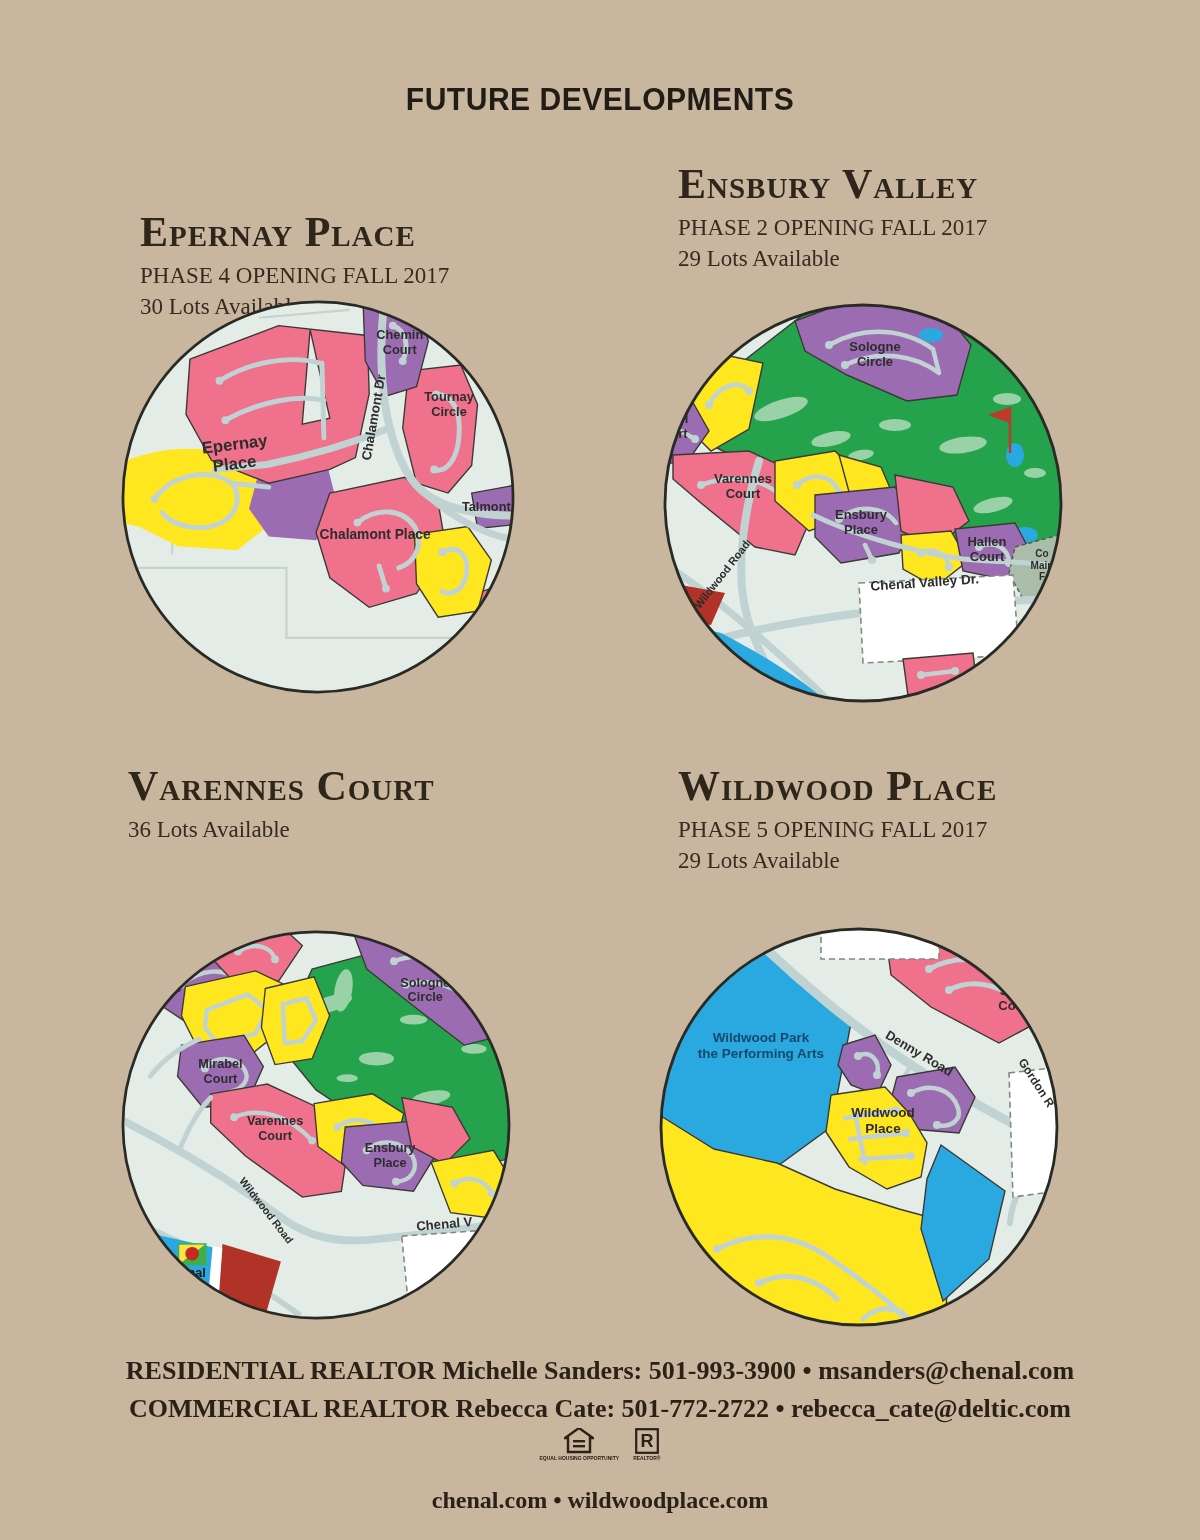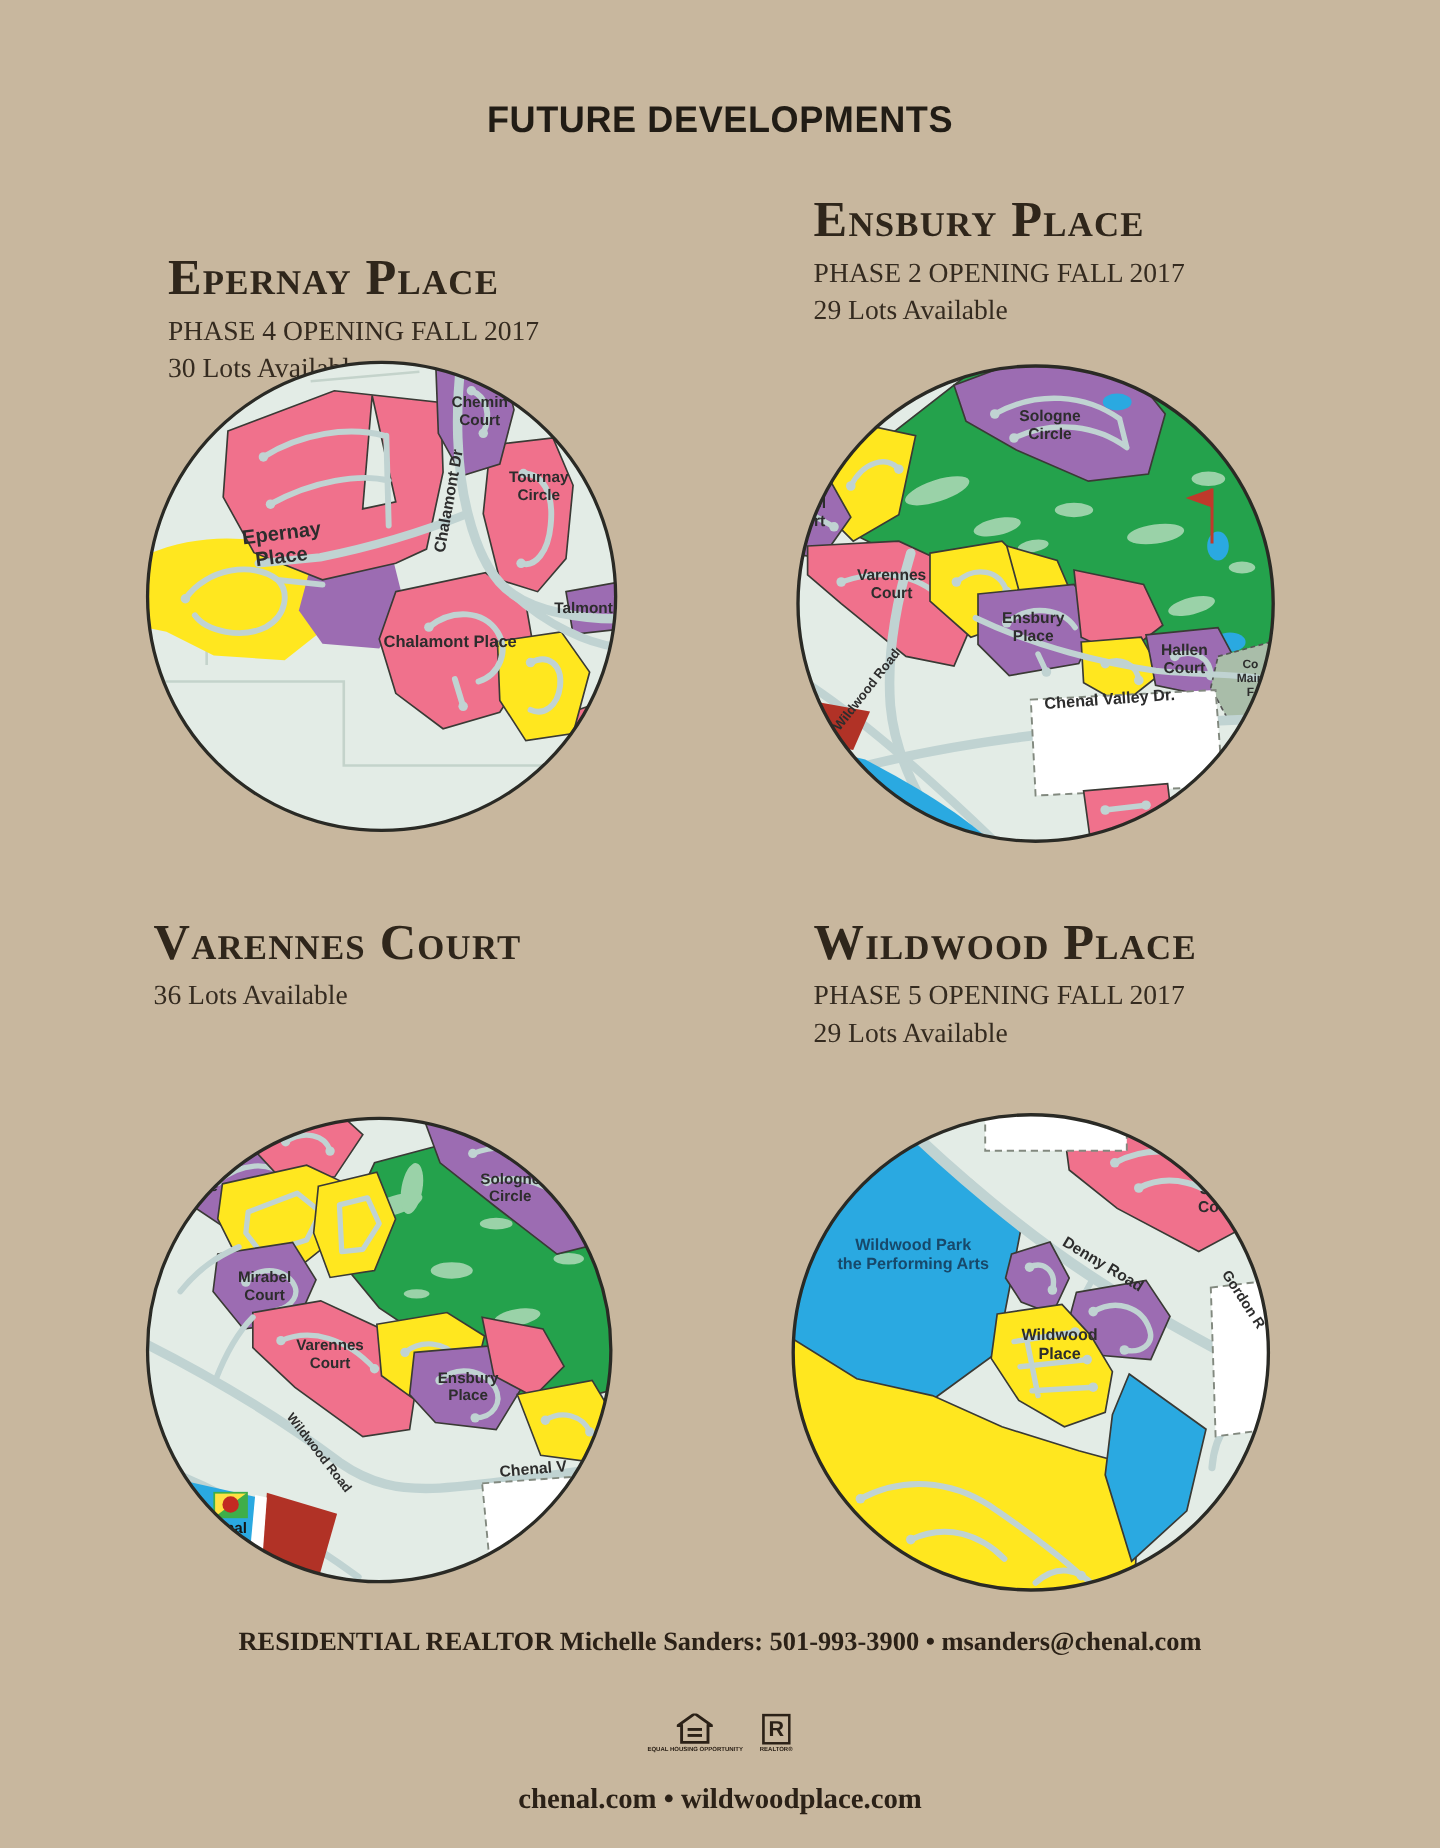--- a/index.html
+++ b/index.html
@@ -29,42 +29,42 @@
   .blue{fill:#2aa9e1;}
   .blueS{fill:#2aa9e1;stroke:#3a3a35;stroke-width:1.4;}
   .red{fill:#b13226;}
   .road{fill:none;stroke:#c0d3d2;stroke-linecap:round;stroke-linejoin:round;}
   .rdot{fill:#c0d3d2;}
   .pline{fill:none;stroke:#c4d3cb;stroke-width:2.2;}
   .whited{fill:#ffffff;stroke:#82897f;stroke-width:1.6;stroke-dasharray:6 4;}
   .greyd{fill:#a9bda9;stroke:#555;stroke-width:1.4;stroke-dasharray:4 3;}
   .ring{fill:none;stroke:#2a2a25;stroke-width:2.8;}
   .footer{position:absolute;left:0;width:1200px;text-align:center;color:#2b2117;}
-  .contact{font-size:22px;font-weight:bold;line-height:1.45;}
+  .contact{font-size:26px;font-weight:bold;line-height:1.45;}
   .logos{position:absolute;top:1428px;left:0;width:1200px;display:flex;gap:14px;
     justify-content:center;align-items:flex-start;}
   .logo-box{display:flex;flex-direction:column;align-items:center;color:#2b2117;}
   .logo-caption{font-family:"Liberation Sans",sans-serif;font-size:5px;font-weight:bold;
     margin-top:1px;letter-spacing:0;}
   .websites{font-size:24px;font-weight:bold;}
 </style>
 </head>
 <body>
 
 <div class="page">
 
   <div class="main-title">FUTURE DEVELOPMENTS</div>
 
   <div class="dev-block" style="left:140px;top:163px;margin-top:48px;">
     <div class="dev-title">Epernay Place</div>
     <div class="dev-sub">PHASE 4 OPENING FALL 2017</div>
     <div class="dev-sub">30 Lots Available</div>
   </div>
   <div class="dev-block" style="left:678px;top:163px;">
-    <div class="dev-title">Ensbury Place</div>
+    <div class="dev-title">Ensbury Valley</div>
     <div class="dev-sub">PHASE 2 OPENING FALL 2017</div>
     <div class="dev-sub">29 Lots Available</div>
   </div>
 
   <div class="map-circle" style="left:121px;top:300px;">
     <svg width="394" height="394" viewBox="0 0 400 400">
       <defs>
           <clipPath id="clip1">
             <circle cx="200" cy="200" r="198"></circle>
           </clipPath>
@@ -355,20 +355,21 @@
             <text x="224" y="205.66" font-size="13.5" fill="#2d2d2d">Place</text>
             <text x="374" y="158" transform="rotate(57 374 158)" font-size="12" fill="#2d2d2d">Gordon R</text>
           </g>
       </g>
       <circle class="ring" cx="200" cy="200" r="198"></circle>
     </svg>
   </div>
 
   <div class="footer contact" style="top:1352px;">
     <div>RESIDENTIAL REALTOR Michelle Sanders: 501-993-3900 • msanders@chenal.com</div>
+    <div>COMMERCIAL REALTOR Rebecca Cate: 501-772-2722 • rebecca_cate@deltic.com</div>
   </div>
 
   <div class="logos">
     <div class="logo-box">
       <svg width="30" height="26" viewBox="0 0 30 26">
         <path d="M15,0 L29,10 L26,10 L26,24 L4,24 L4,10 L1,10 Z" fill="none" stroke="#2b2117" stroke-width="2.4"></path>
         <rect x="9" y="12" width="12" height="2.4" fill="#2b2117"></rect>
         <rect x="9" y="17" width="12" height="2.4" fill="#2b2117"></rect>
       </svg>
       <div class="logo-caption">EQUAL HOUSING OPPORTUNITY</div>

